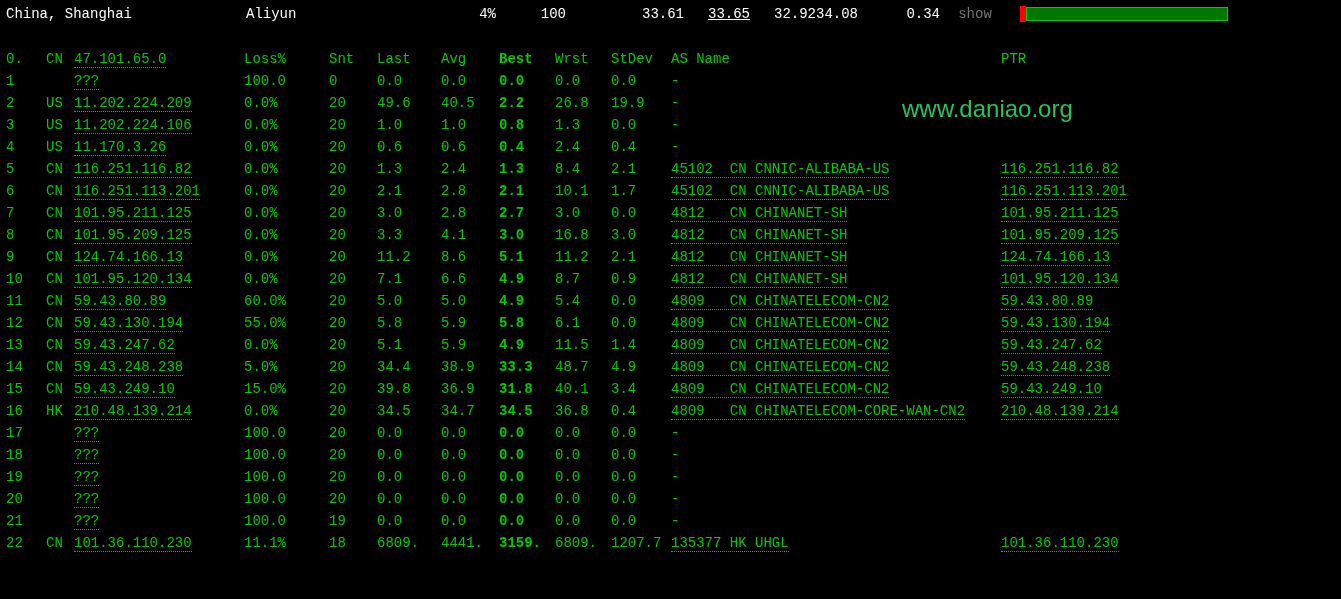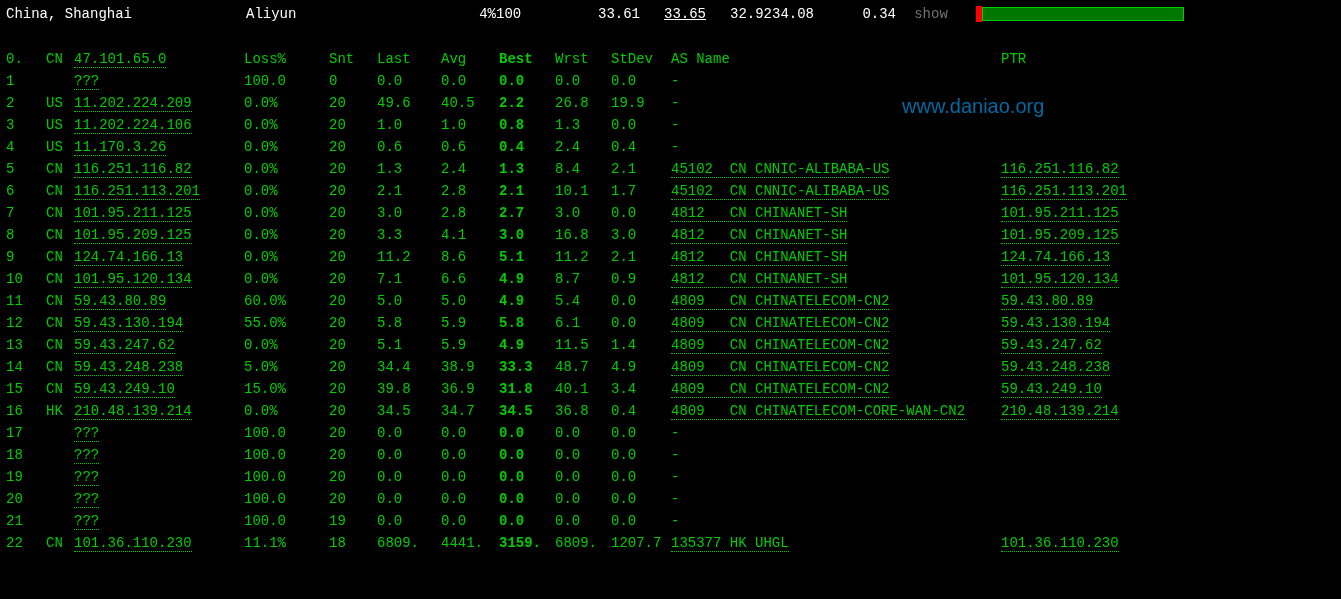--- a/index.html
+++ b/index.html
@@ -58,30 +58,30 @@
     .c-best{ width: 56px; font-weight: bold; }
     .c-wrst{ width: 56px; }
     .c-std { width: 60px; }
     .c-asn { width: 330px; }
     .c-ptr { flex: 1; }
     .hdr { color: #00cc00; }
     .watermark {
       position: absolute;
       top: 95px;
       left: 902px;
-      color: #0369a1;
-      font-size: 20px;
+      color: #22c55e;
+      font-size: 24px;
       font-family: sans-serif;
     }
     
     .h1 { width: 240px; }
     .h2 { width: 206px; }
     .h3 { width: 44px; text-align: right; }
-    .h4 { width: 70px; }
-    .h5 { width: 74px; text-align: right; }
+    .h4 { width: 70px; text-align: right; }
+    .h5 { width: 74px; text-align: right; padding-left: 44px; }
     .h6 { width: 66px; text-align: right; text-decoration: underline; }
     .h7 { width: 66px; text-align: right; }
     .h8 { width: 66px; }
     .h9 { width: 58px; text-align: right; }
     .h10 { width: 70px; text-align: center; }
   </style>
 </head>
 <body>
 
 <div class="header-row">

